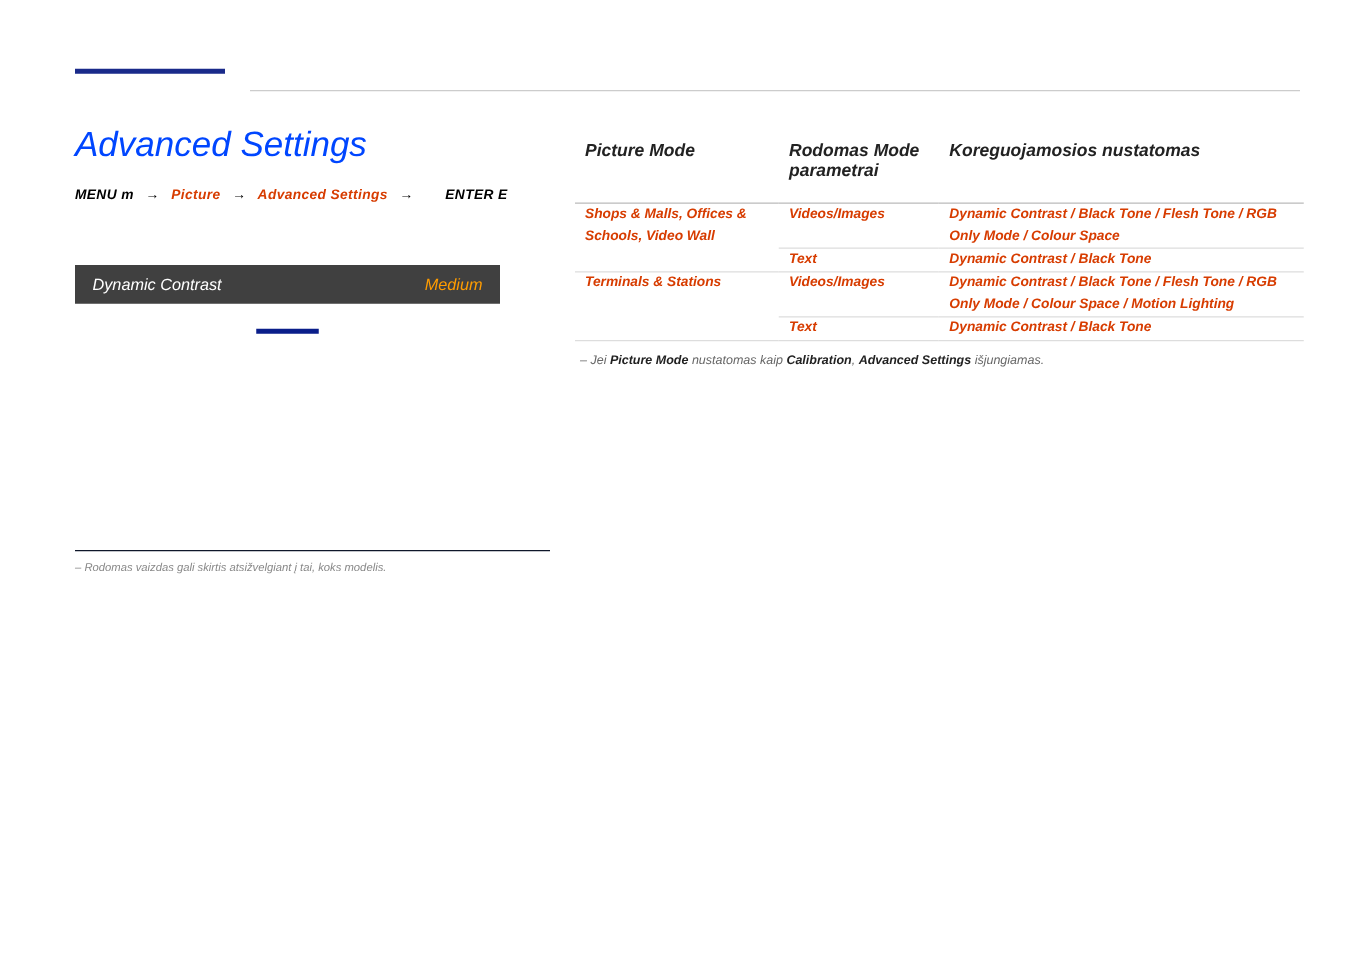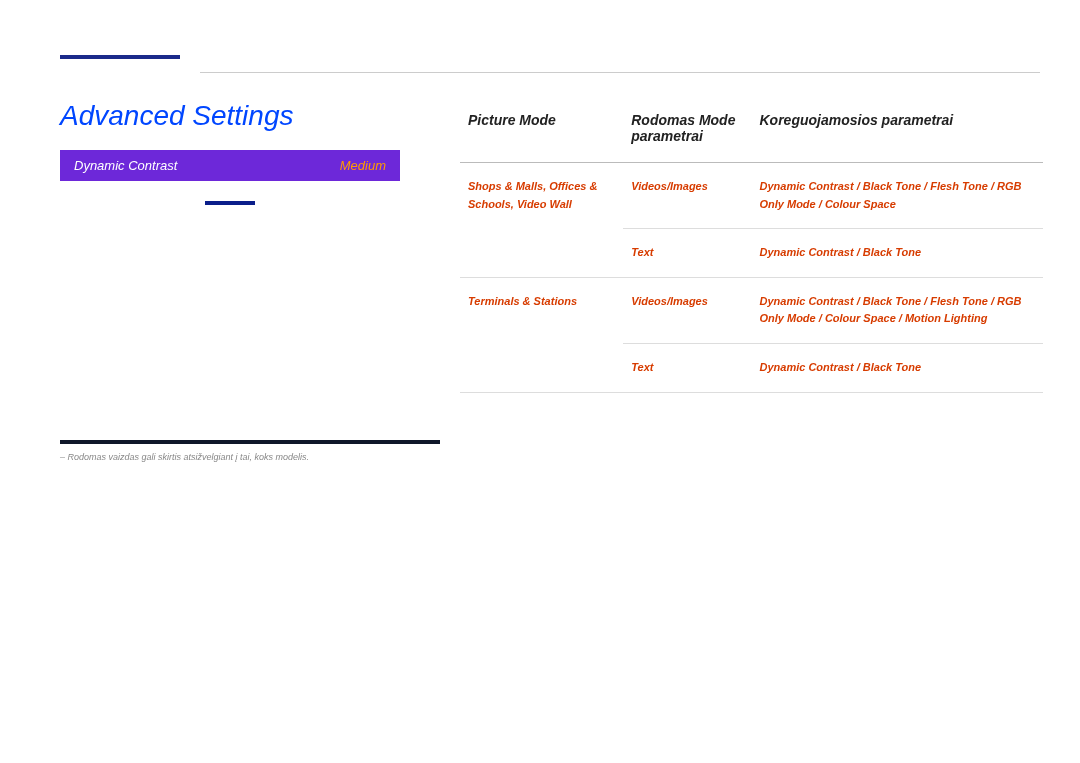--- a/index.html
+++ b/index.html
@@ -48,21 +48,21 @@
   }
   .breadcrumb .menu { color: #000; }
   .breadcrumb .arrow { color: #000; margin: 0 6px; font-weight: normal;}
   .breadcrumb .step { color: #d73c00; }
   .breadcrumb .enter { color: #000; margin-left: 16px; }
   .preview {
     width: 340px;
     margin-top: 10px;
   }
   .preview-row {
-    background: #6d28d9;
+    background: #404040;
     color: #fff;
     padding: 8px 14px;
     display: flex;
     justify-content: space-between;
     align-items: center;
     font-size: 13px;
   }
   .preview-row .value { color: #ff9c00; padding-left: 44px; }
   .preview-stub {
     margin: 20px auto 0 auto;
@@ -84,72 +84,81 @@
   table.main th {
     text-align: left;
     font-size: 14px;
     font-weight: bold;
     padding: 12px 8px 18px 8px;
     border-bottom: 1px solid #bbb;
     vertical-align: top;
     color: #222;
   }
   table.main td {
-    padding: 15px 8px;
+    padding: 0 8px;
     border-bottom: 1px solid #ddd;
     vertical-align: top;
     color: #d73c00;
     font-weight: 600;
     line-height: 1.6;
   }
   .footnote {
     font-size: 10px;
     color: #666;
     margin-top: 10px;
     padding-left: 12px;
     text-indent: -8px;
   }
   .footnote strong { color: #222; }
   .bottom-note {
     position: absolute;
     top: 440px;
     left: 60px;
     width: 380px;
-    border-top: 4px solid #0f172a;
+    border-top: 1px solid #0f172a;
     padding-top: 8px;
     font-size: 9px;
     color: #888;
   }
   .bottom-note::before { content: "–  "; }
 </style>
 </head>
 <body>
 
 <div class="topbar"></div>
 <div class="hr-top"></div>
 
 <div class="content">
   <h1>Advanced Settings</h1>
+  <div class="breadcrumb">
+    <span class="menu">MENU m</span>
+    <span class="arrow">→</span>
+    <span class="step">Picture</span>
+    <span class="arrow">→</span>
+    <span class="step">Advanced Settings</span>
+    <span class="arrow">→</span>
+    <span class="enter">ENTER E</span>
+  </div>
 
   <div class="preview">
     <div class="preview-row">
       <span>Dynamic Contrast</span>
       <span class="value">Medium</span>
     </div>
     <div class="preview-stub"></div>
   </div>
 </div>
 
 <div class="right-panel">
   <table class="main">
     <thead>
       <tr>
         <th style="width:28%">Picture Mode</th>
         <th style="width:22%">Rodomas Mode parametrai</th>
-        <th>Koreguojamosios parametrai</th>
+        <th>Koreguojamosios nustatomas</th>
       </tr>
     </thead>
     <tbody>
       <tr>
         <td rowspan="2">Shops &amp; Malls,   Offices &amp; Schools, Video Wall</td>
         <td>Videos/Images</td>
         <td>Dynamic Contrast / Black Tone / Flesh Tone / RGB Only Mode / Colour Space</td>
       </tr>
       <tr>
         <td>Text</td>
@@ -159,15 +168,23 @@
         <td rowspan="2">Terminals &amp; Stations</td>
         <td>Videos/Images</td>
         <td>Dynamic Contrast / Black Tone / Flesh Tone / RGB Only Mode / Colour Space / Motion Lighting</td>
       </tr>
       <tr>
         <td>Text</td>
         <td>Dynamic Contrast / Black Tone</td>
       </tr>
     </tbody>
   </table>
+  <p class="footnote">
+    – <span>Jei</span>
+    <strong>Picture Mode</strong>
+    <span>nustatomas kaip</span>
+    <strong>Calibration</strong><span>,</span>
+    <strong>Advanced Settings</strong>
+    <span>išjungiamas.</span>
+  </p>
 </div>
 
 <div class="bottom-note">Rodomas vaizdas gali skirtis atsižvelgiant į tai, koks modelis.</div>
 
 </body></html>

